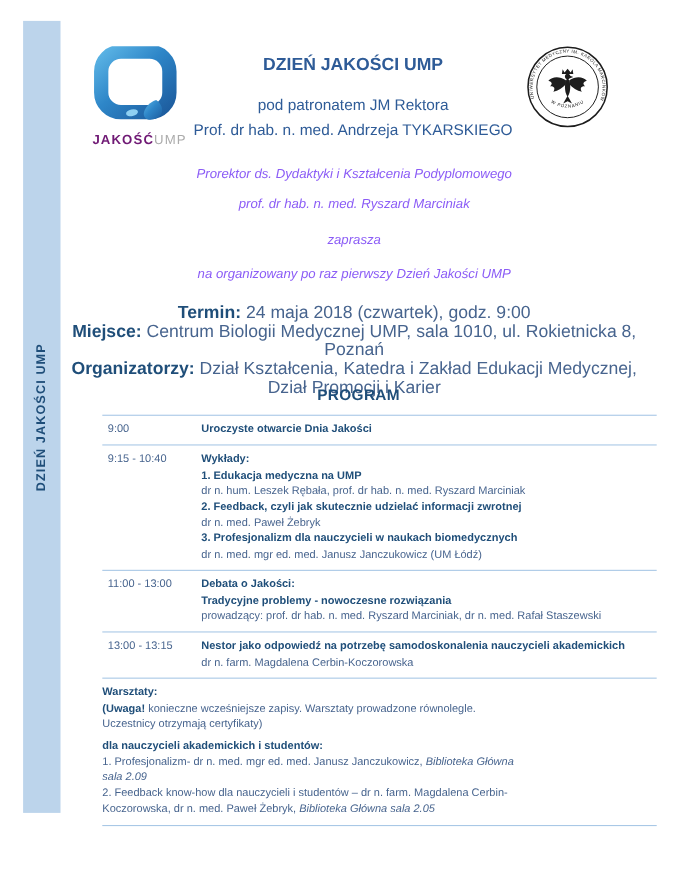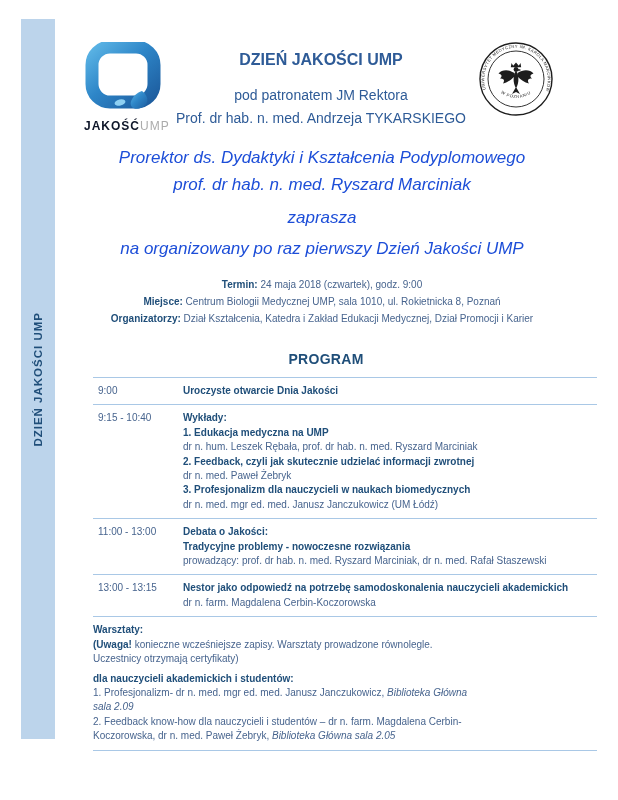--- a/index.html
+++ b/index.html
@@ -9,42 +9,42 @@
 
   
   .sidebar { position:absolute; left:21px; top:19px; width:34px; height:720px;
              background:#BCD4EB; display:flex; align-items:center; justify-content:center; }
   .sidebar-label { writing-mode:vertical-rl; transform:rotate(180deg);
                    font-size:11.5px; font-weight:bold; letter-spacing:1px; color:#1F4E79; white-space:nowrap; }
 
   
   .logo { position:absolute; left:84px; top:42px; width:80px; text-align:left; }
   .brand { margin-top:3px; font-size:12px; letter-spacing:1px; white-space:nowrap; }
-  .brand-bold { font-weight:bold; color:#0f172a; }
+  .brand-bold { font-weight:bold; color:#701a75; }
   .brand-light { color:#ABABAB; }
 
   
   .header-text { position:absolute; left:166px; top:50px; width:310px; text-align:center; }
   .doc-title { font-size:16px; font-weight:bold; color:#2E5B97; line-height:19px; }
   .patron1 { margin-top:17px; font-size:14px; color:#2E5B97; line-height:18px; }
   .patron2 { margin-top:5px; font-size:14px; color:#2E5B97; line-height:18px; }
 
   
   .seal { position:absolute; left:478px; top:41px; width:76px; height:76px; }
 
   
   .invitation { position:absolute; left:62px; top:150px; width:520px; text-align:center;
-                font-style:italic; color:#1d4ed8; font-size:17px; line-height:16px; }
+                font-style:italic; color:#8b5cf6; font-size:12px; line-height:16px; }
   .inv-l2 { margin-top:11px; }
   .inv-l3 { margin-top:17px; }
   .inv-l4 { margin-top:15px; }
 
   
   .details { position:absolute; left:62px; top:276px; width:520px; text-align:center;
-             font-size:10px; line-height:17px; color:#47648E; }
+             font-size:16px; line-height:17px; color:#47648E; }
   .detail-label { font-weight:bold; color:#1F4E79; }
 
   
   .program-heading { position:absolute; left:62px; top:351px; width:528px; text-align:center;
                      font-size:14px; font-weight:bold; color:#1F4E79; letter-spacing:0.3px; }
   .program { position:absolute; left:93px; top:377px; width:504px; font-size:10px;
              border-bottom:1px solid #A9C8E6; }
   .prow { display:flex; border-top:1px solid #A9C8E6; padding:6px 0 6px 0; }
   .ptime { flex:none; width:90px; padding-left:5px; color:#47648E; line-height:14.4px; }
   .pcontent { flex:none; width:400px; }

